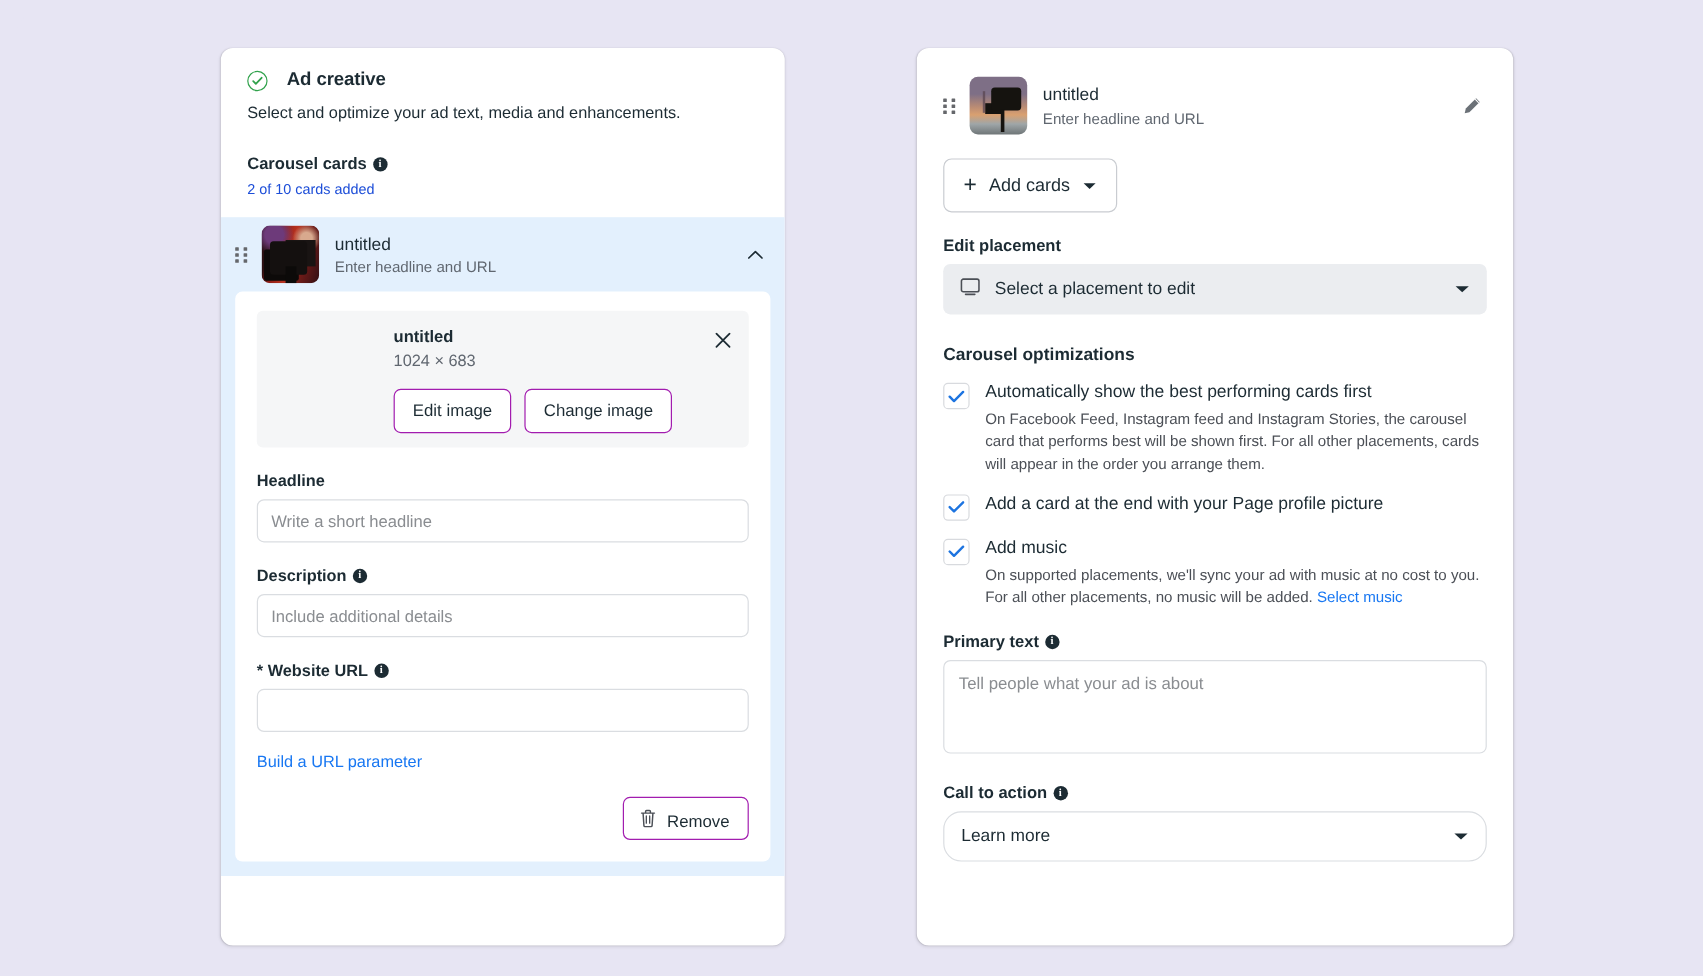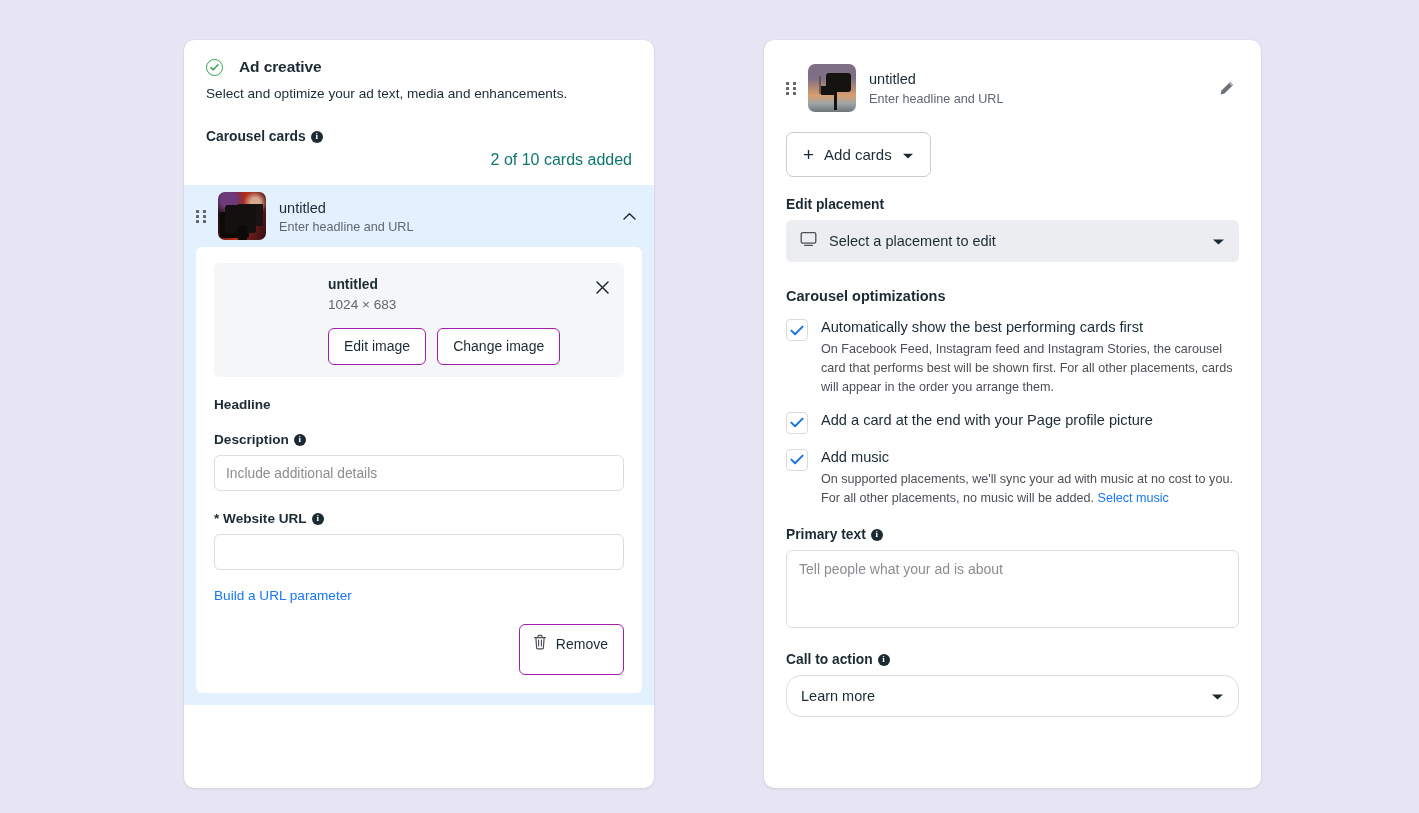--- a/index.html
+++ b/index.html
@@ -42,21 +42,21 @@
   .section-title {
     font-size: 15.5px; font-weight: bold; color: #1c2b33; letter-spacing: -0.1px;
   }
   .section-sub {
     margin-top: 9px; font-size: 13.6px; color: #1c2b33; line-height: 1.35;
   }
   .sub-head {
     margin-top: 26px; font-size: 13.8px; font-weight: bold; color: #1c2b33;
     display: flex; align-items: center; gap: 5px;
   }
-  .cards-count { margin-top: 7px; font-size: 16px; color: #0f766e; text-align: right; }
+  .cards-count { margin-top: 7px; font-size: 12px; color: #1d4ed8; }
   .info-dot {
     display: inline-flex; width: 12px; height: 12px; border-radius: 50%;
     background: #1c2b33; color: #fff; font-size: 9px; font-weight: bold;
     align-items: center; justify-content: center; font-style: normal;
     font-family: "Liberation Serif", serif; line-height: 1;
   }
   .card-wrap {
     margin-top: 16px; background: #e3f0fd;
     padding: 0 0 12px 0;
   }
@@ -142,21 +142,21 @@
     margin-top: 8px; width: 100%; height: 36px;
     border: 1px solid #dadde1; border-radius: 6px;
     padding: 0 11px; font-size: 13.8px; color: #1c2b33;
     font-family: "Liberation Sans", sans-serif; background: #fff;
     outline: none;
   }
   .input::placeholder { color: #8a8d91; }
   .link { color: #1877f2; font-size: 13.6px; text-decoration: none; cursor: pointer; }
   .url-link-row { margin-top: 16px; }
   .remove-row { display: flex; justify-content: flex-end; margin-top: 20px; }
-  .btn-remove { display: flex; align-items: center; gap: 9px; padding: 9px 15px 20px 13px; }
+  .btn-remove { display: flex; align-items: center; gap: 9px; padding: 9px 15px 5px 13px; }
 
   
   #right-panel {
     left: 750px; top: 30px;
     width: 497px; height: 748px;
     padding: 16px 22px 20px 22px;
     overflow: hidden;
   }
   .rp-card-head { display: flex; align-items: center; padding: 2px 0 0 0; height: 62px; }
   .pencil-btn { width: 26px; height: 26px; display: flex; align-items:center; justify-content:center; cursor: pointer; }
@@ -257,20 +257,21 @@
           <span class="close-x">
             <svg width="13" height="13" viewBox="0 0 13 13">
                 <path d="M1 1 L12 12 M12 1 L1 12" stroke="#1c2b33" stroke-width="1.5" stroke-linecap="round"></path>
               </svg>
           </span>
         </div>
 
         <div class="field-label">
           <span>Headline</span>
         </div>
+        <input class="input" placeholder="Write a short headline" style="">
 
         <div class="field-label">
           <span>Description</span>
           <i class="info-dot">i</i>
         </div>
         <input class="input" placeholder="Include additional details" style="">
 
         <div class="field-label">
           <span>* Website URL</span>
           <i class="info-dot">i</i>

